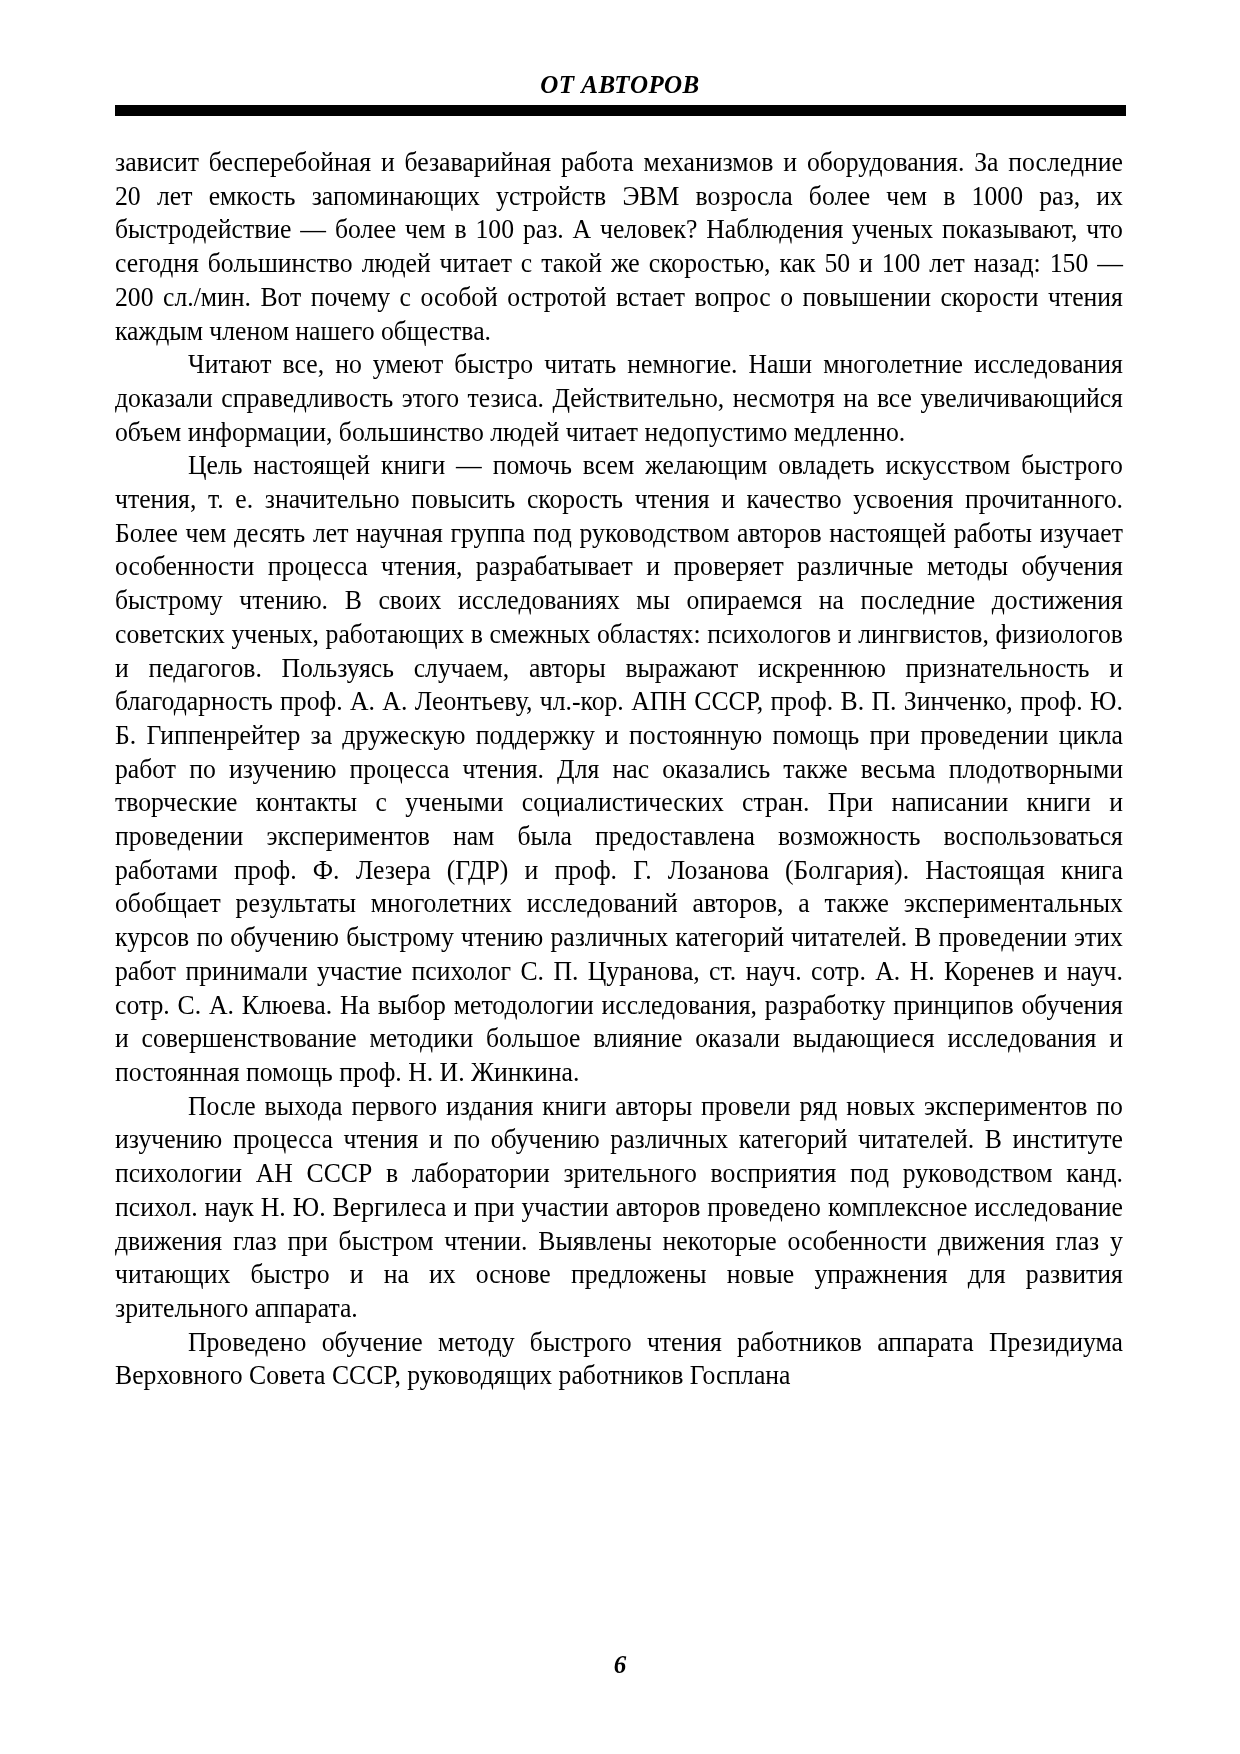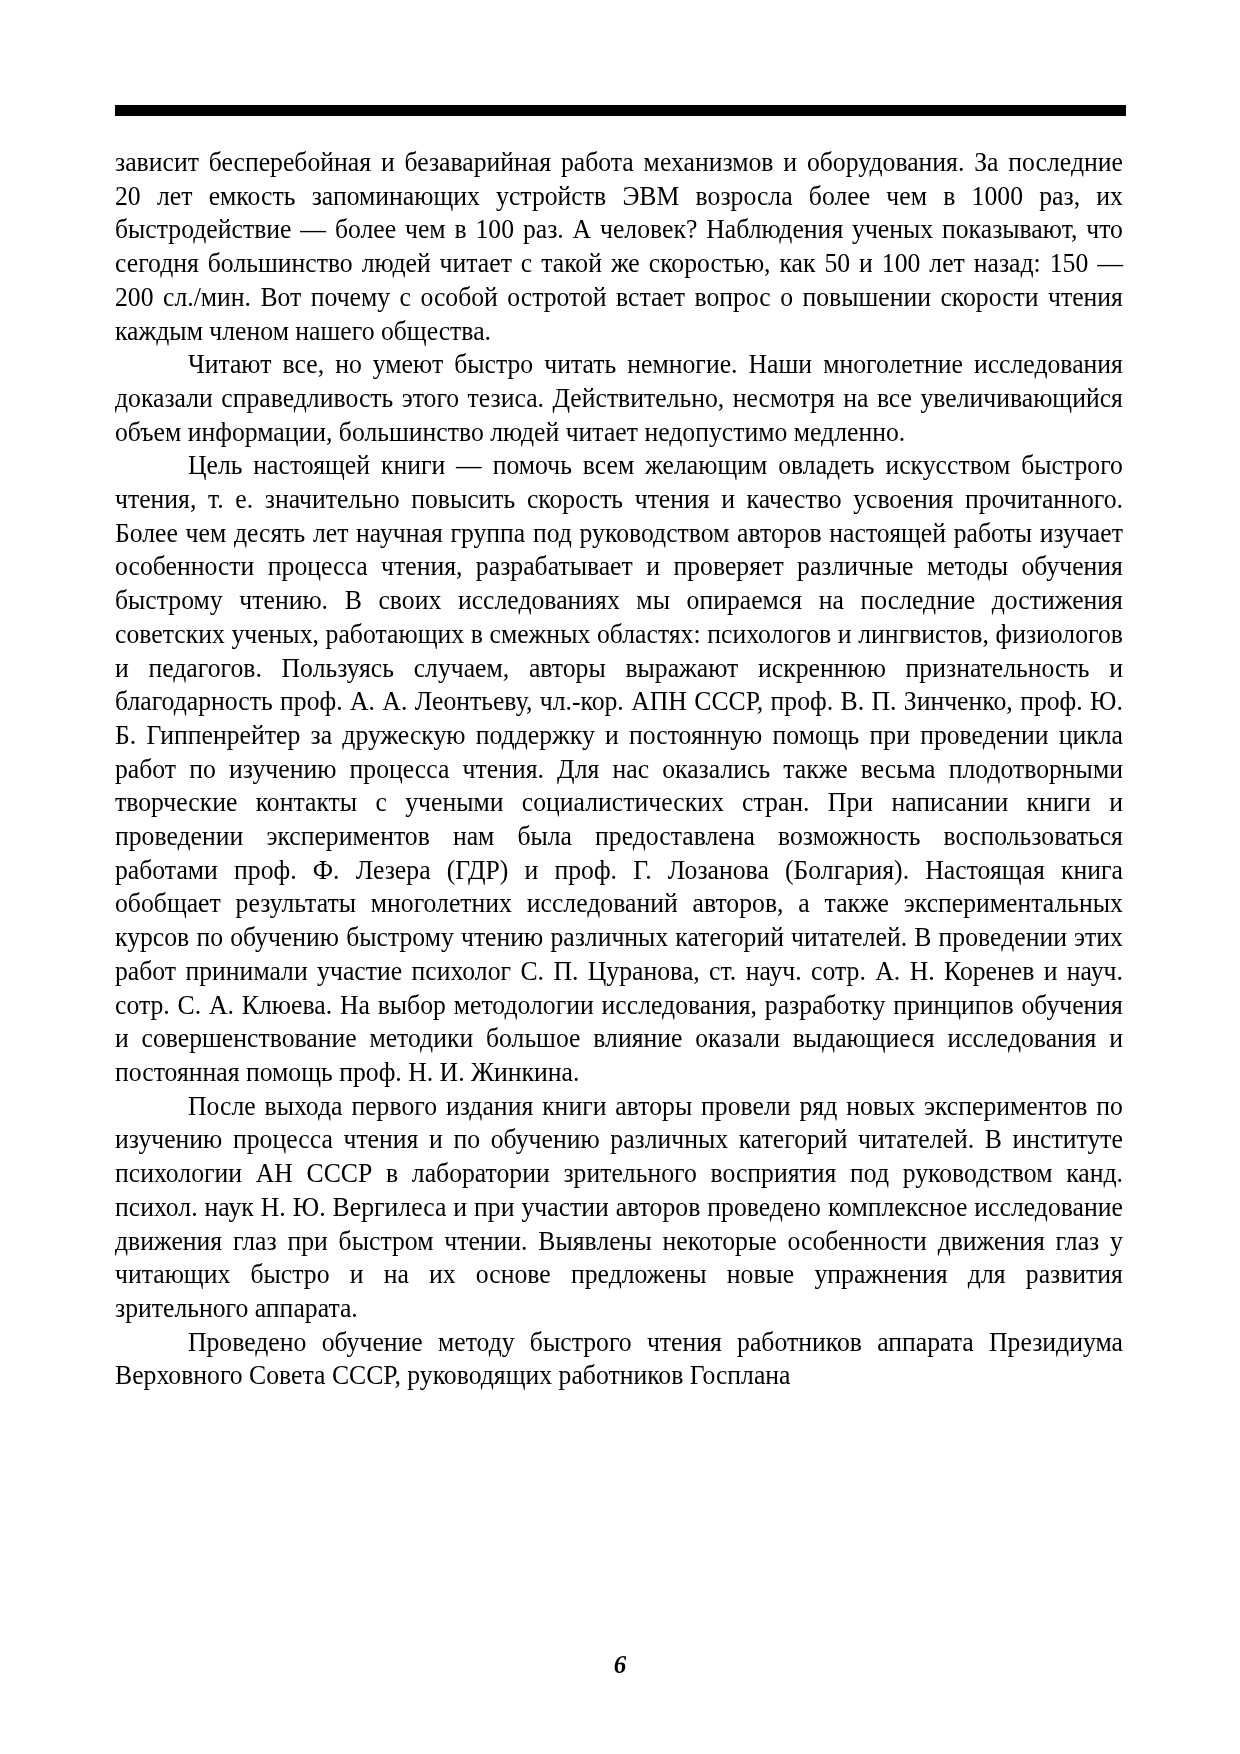--- a/index.html
+++ b/index.html
@@ -71,20 +71,21 @@
       font-weight: bold;
       font-size: 25px;
       line-height: 30px;
     }
   </style>
 </head>
 <body>
 
 <div class="page">
 
+  <div class="running-head">ОТ АВТОРОВ</div>
 
   <div class="head-rule"></div>
 
   <div class="body-text">
     <p>зависит бесперебойная и безаварийная работа механизмов и оборудования. За последние 20 лет емкость запоминающих устройств ЭВМ возросла более чем в 1000 раз, их быстродействие — более чем в 100 раз. А человек? Наблюдения ученых показывают, что сегодня большинство людей читает с такой же скоростью, как 50 и 100 лет назад: 150 — 200 сл./мин. Вот почему с особой остротой встает вопрос о повышении скорости чтения каждым членом нашего общества.</p>
     <p class="indent">Читают все, но умеют быстро читать немногие. Наши многолетние исследования доказали справедливость этого тезиса. Действительно, несмотря на все увеличивающийся объем информации, большинство людей читает недопустимо медленно.</p>
     <p class="indent">Цель настоящей книги — помочь всем желающим овладеть искусством быстрого чтения, т. е. значительно повысить скорость чтения и качество усвоения прочитанного. Более чем десять лет научная группа под руководством авторов настоящей работы изучает особенности процесса чтения, разрабатывает и проверяет различные методы обучения быстрому чтению. В своих исследованиях мы опираемся на последние достижения советских ученых, работающих в смежных областях: психологов и лингвистов, физиологов и педагогов. Пользуясь случаем, авторы выражают искреннюю признательность и благодарность проф. А. А. Леонтьеву, чл.-кор. АПН СССР, проф. В. П. Зинченко, проф. Ю. Б. Гиппенрейтер за дружескую поддержку и постоянную помощь при проведении цикла работ по изучению процесса чтения. Для нас оказались также весьма плодотворными творческие контакты с учеными социалистических стран. При написании книги и проведении экспериментов нам была предоставлена возможность воспользоваться работами проф. Ф. Лезера (ГДР) и проф. Г. Лозанова (Болгария). Настоящая книга обобщает результаты многолетних исследований авторов, а также экспериментальных курсов по обучению быстрому чтению различных категорий читателей. В проведении этих работ принимали участие психолог С. П. Цуранова, ст. науч. сотр. А. Н. Коренев и науч. сотр. С. А. Клюева. На выбор методологии исследования, разработку принципов обучения и совершенствование методики большое влияние оказали выдающиеся исследования и постоянная помощь проф. Н. И. Жинкина.</p>
     <p class="indent">После выхода первого издания книги авторы провели ряд новых экспериментов по изучению процесса чтения и по обучению различных категорий читателей. В институте психологии АН СССР в лаборатории зрительного восприятия под руководством канд. психол. наук Н. Ю. Вергилеса и при участии авторов проведено комплексное исследование движения глаз при быстром чтении. Выявлены некоторые особенности движения глаз у читающих быстро и на их основе предложены новые упражнения для развития зрительного аппарата.</p>
     <p class="indent">Проведено обучение методу быстрого чтения работников аппарата Президиума Верховного Совета СССР, руководящих работников Госплана</p>
   </div>

